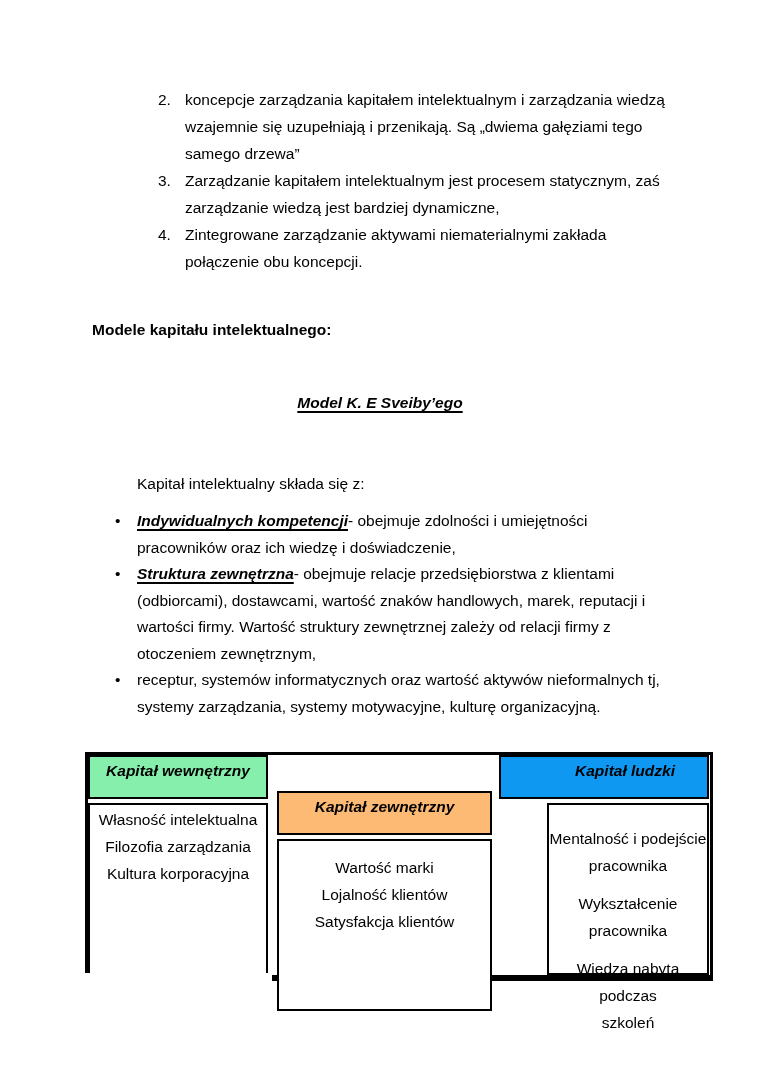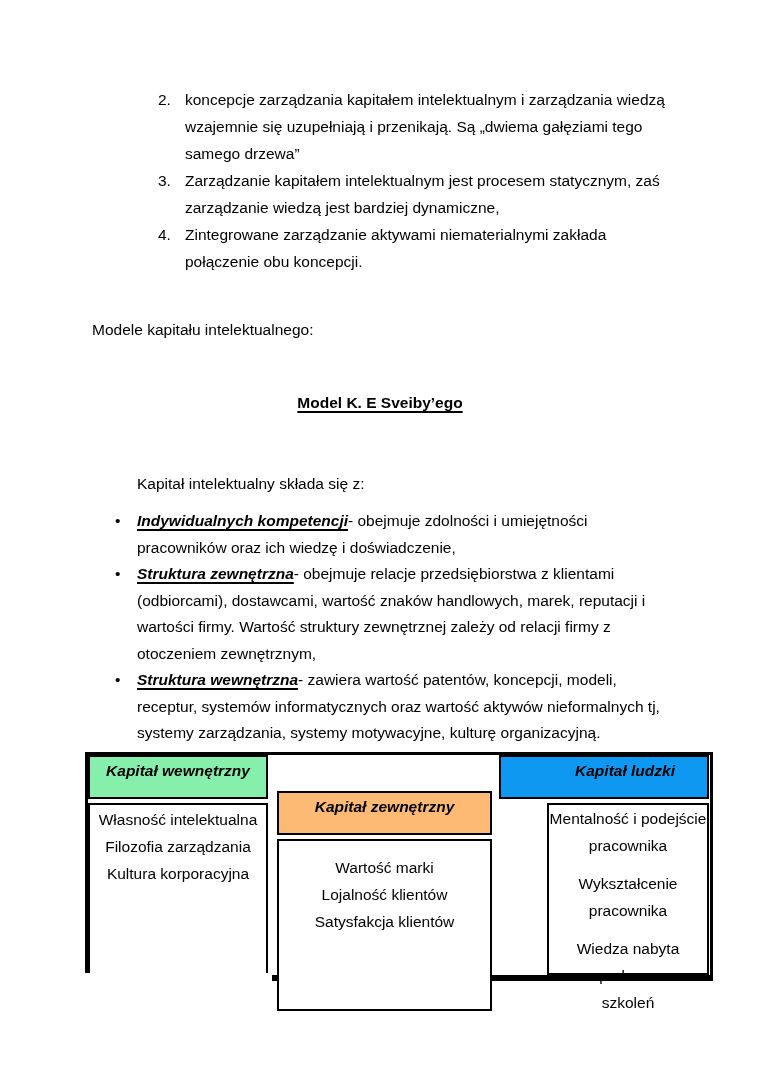--- a/index.html
+++ b/index.html
@@ -13,23 +13,23 @@
     color:#000;
   }
   .line { line-height:27px; white-space:nowrap; }
 
   
   .numbered { position:absolute; left:158px; top:86px; }
   .nitem { display:flex; }
   .num { width:27px; line-height:27px; flex:0 0 27px; }
 
   
-  .section-heading { position:absolute; left:92px; top:316px; font-weight:normal; line-height:27px; }
+  .section-heading { position:absolute; left:92px; top:316px; font-weight:bold; line-height:27px; }
   .model-title { position:absolute; left:0; top:389px; width:760px; text-align:center;
-                 font-weight:bold; line-height:27px; }
+                 font-weight:bold; font-style:italic; line-height:27px; }
   .model-title .u { text-decoration:underline; text-decoration-thickness:1.5px; text-underline-offset:3px; }
   .intro { position:absolute; left:137px; top:470px; line-height:27px; white-space:nowrap; }
 
   
   .bullets { position:absolute; left:115px; top:508px; }
   .bullets .line { line-height:26.5px; }
   .bitem { display:flex; }
   .bmark { width:22px; flex:0 0 22px; line-height:26.5px; }
   .lead { font-weight:bold; font-style:italic; text-decoration:underline; text-decoration-thickness:1.5px; text-underline-offset:3px; }
 
@@ -50,21 +50,21 @@
     font-weight:bold; font-style:italic;
     text-align:center; padding-top:5px;
   }
   .tb {
     box-sizing:border-box; margin-top:4px;
     border:2px solid #000; background:#fff;
     text-align:center;
   }
   .tcol1 .tb { height:170px; border-bottom:none; padding-top:1px; }
   .tcol2 .tb { height:172px; padding-top:13px; }
-  .tcol3 .tb { height:172px; padding-top:0;margin-left:48px; }
+  .tcol3 .tb { height:172px; padding-top:20px;margin-left:48px; }
   .eline { line-height:27px; }
   .tcol1 .entry + .entry, .tcol2 .entry + .entry { }
   .tcol3 .entry + .entry { margin-top:11px; }
 </style>
 </head>
 <body>
 
 <div class="numbered">
   <div class="nitem">
     <div class="num">2.</div>
@@ -109,21 +109,20 @@
     <div>
       <div class="line"><span class="lead">Struktura zewnętrzna</span><span>- obejmuje relacje przedsiębiorstwa z klientami</span></div>
       <div class="line">(odbiorcami), dostawcami, wartość znaków handlowych, marek, reputacji i</div>
       <div class="line">wartości firmy. Wartość struktury zewnętrznej zależy od relacji firmy z</div>
       <div class="line">otoczeniem zewnętrznym,</div>
     </div>
   </div>
   <div class="bitem">
     <div class="bmark">•</div>
     <div>
-      <div class="line"><span class="lead">Struktura wewnętrzna</span><span>- zawiera wartość patentów, koncepcji, modeli,</span></div>
       <div class="line">receptur, systemów informatycznych oraz wartość aktywów nieformalnych tj,</div>
       <div class="line">systemy zarządzania, systemy motywacyjne, kulturę organizacyjną.</div>
     </div>
   </div>
 </div>
 
 <div class="cap-table">
   <div class="ob ob-top"></div>
   <div class="ob ob-left"></div>
   <div class="ob ob-right"></div>

